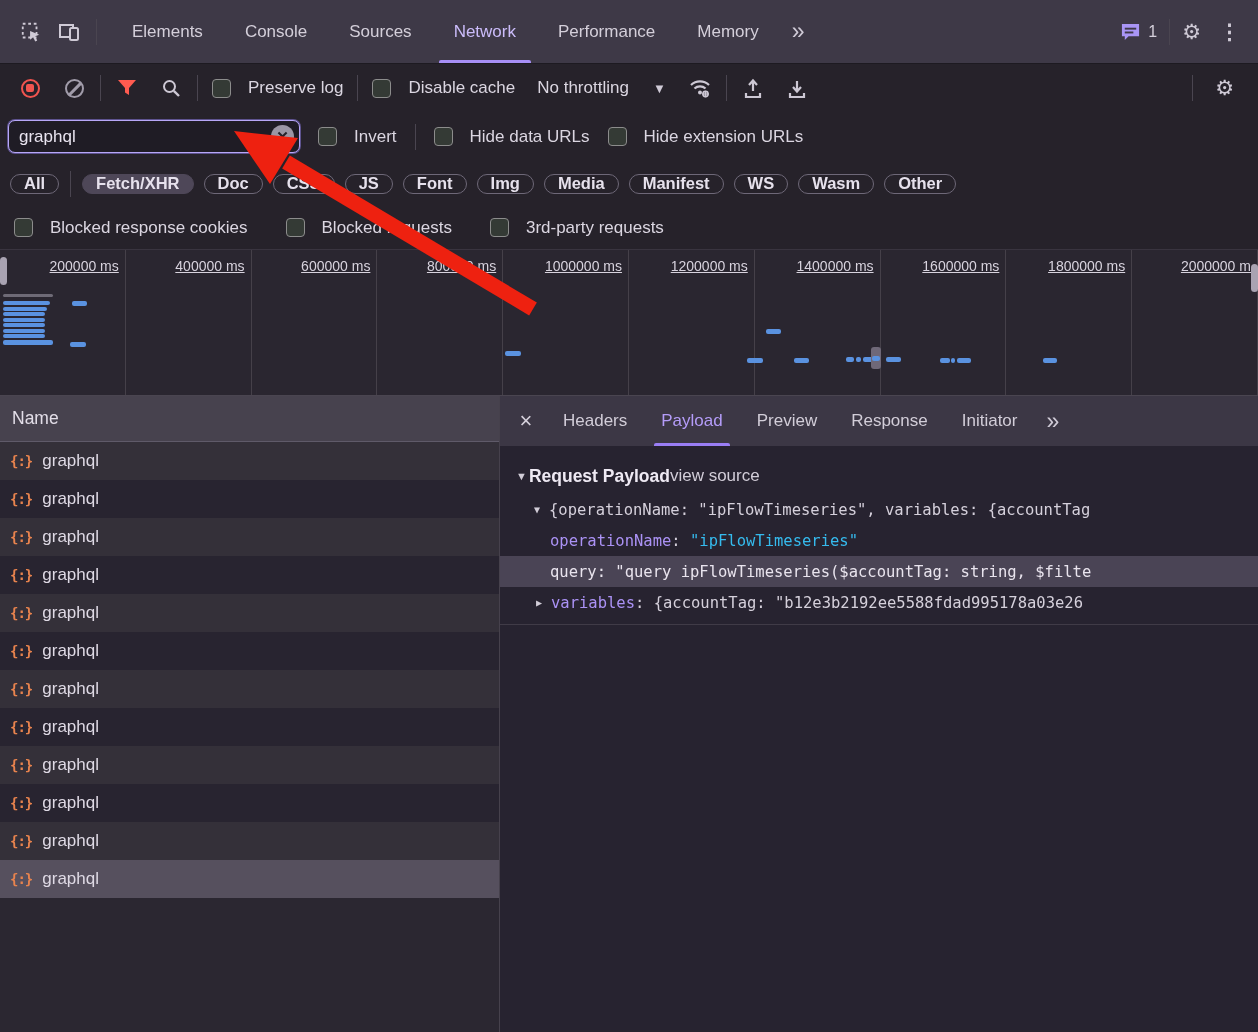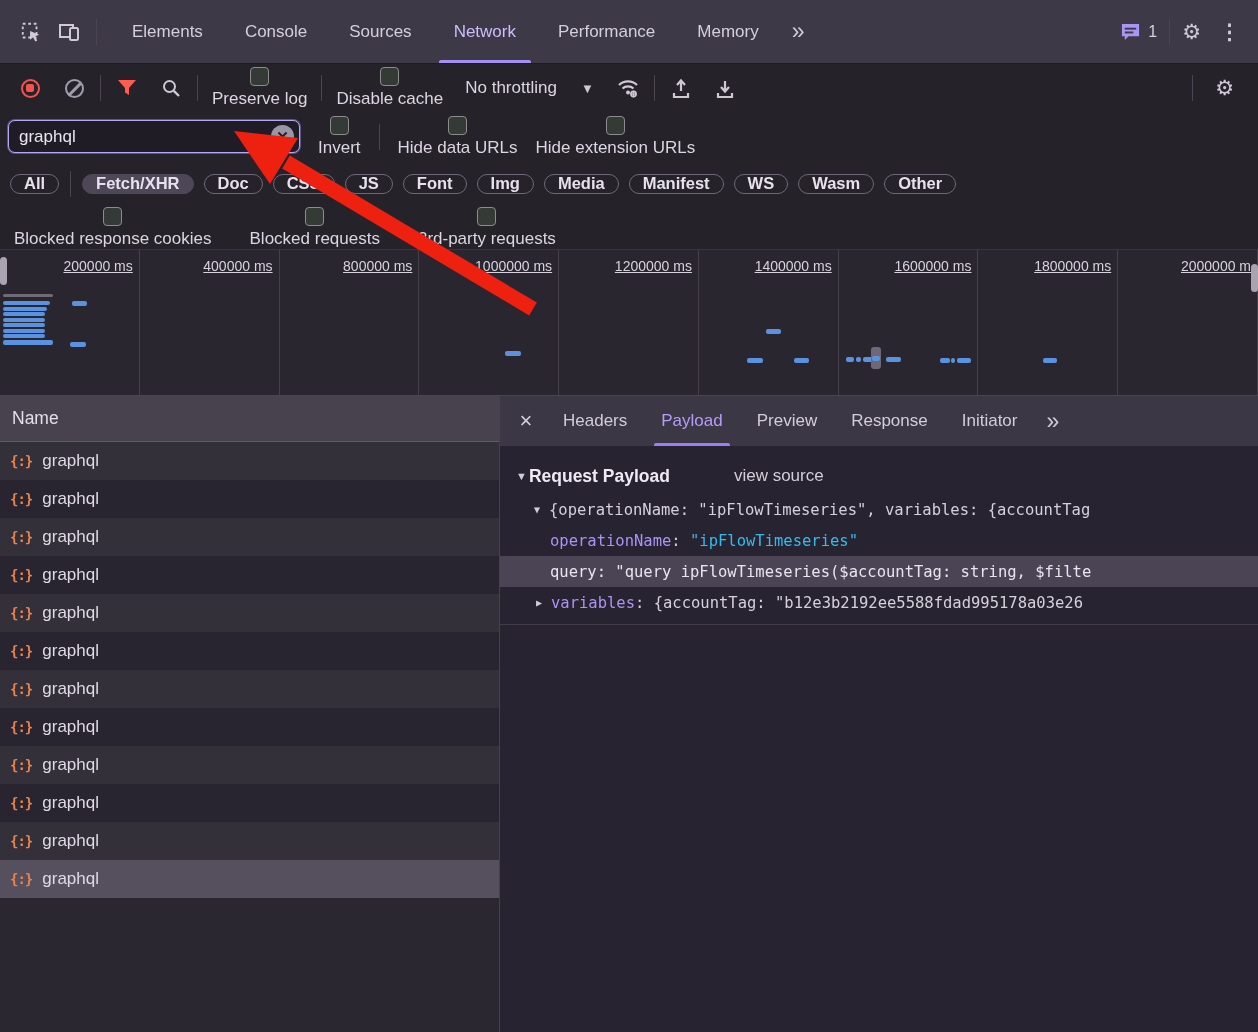--- a/index.html
+++ b/index.html
@@ -24,21 +24,21 @@
   .glyph-btn { font-size:21px; color:#cfcad6; padding:0 12px; }
 
   
   .toolbar { height:49px; background:#26222a; border-top:1px solid #1d1a21; display:flex; align-items:center; padding:0 12px; gap:8px; }
   .tool { width:36px; height:36px; display:flex; align-items:center; justify-content:center; flex:0 0 auto; }
   .rec-outer { width:19px; height:19px; border:2.5px solid #f1544f; border-radius:50%; display:flex; align-items:center; justify-content:center; }
   .rec-inner { width:8px; height:8px; background:#f1544f; border-radius:2px; }
   .clear-circle { width:19px; height:19px; border:2.5px solid #a19caa; border-radius:50%; position:relative; }
   .clear-circle::after { content:""; position:absolute; left:-1px; top:7px; width:17px; height:2.5px; background:#a19caa; transform:rotate(-45deg); }
   .cb { width:19px; height:19px; border:1.5px solid #8c8c8c; border-radius:4px; background:#343a35; flex:0 0 auto; }
-  .cb-wrap { display:flex; align-items:center; gap:3px; font-size:17px; color:#dbd6e1; white-space:nowrap;flex-direction:column; }
+  .cb-wrap { display:flex; align-items:center; gap:17px; font-size:17px; color:#dbd6e1; white-space:nowrap; }
   .throttle { display:flex; align-items:center; gap:24px; font-size:17px; color:#dbd6e1; padding:0 8px; }
   .throttle .caret { font-size:13px; color:#cfcad6; }
   .toolbar-right { margin-left:auto; display:flex; align-items:center; gap:10px; }
 
   
   .filterrow { height:49px; background:#26222a; display:flex; align-items:center; padding:0 8px; gap:18px; }
   .search-wrap { position:relative; width:292px; flex:0 0 auto; }
   .search-input { width:100%; height:33px; background:#1f1c25; border:1.5px solid #b7a7f7; box-shadow:0 0 0 1px #5e538f; border-radius:7px; color:#e9e4f0; font-size:17px; font-family:"Liberation Sans",sans-serif; padding:0 36px 0 10px; outline:none; }
   .clear-btn { position:absolute; right:6px; top:5px; width:23px; height:23px; border-radius:50%; background:#9b96a5; color:#26222a; display:flex; align-items:center; justify-content:center; font-size:15px; font-weight:bold; }
 
@@ -73,21 +73,21 @@
   .close-x { width:40px; text-align:center; font-size:22px; color:#d6d1dc; }
   .dtab { padding:0 17px; height:100%; display:flex; align-items:center; font-size:17px; color:#d2cdd8; position:relative; }
   .dtab.active { color:#b49cf8; }
   .dtab.active::after { content:""; position:absolute; left:10px; right:10px; bottom:0; height:3px; background:#9a7ef5; border-radius:2px 2px 0 0; }
 
   .payload-area { padding-top:12px; overflow:hidden; }
   .pl-section { display:flex; align-items:center; padding-left:16px; height:36px; white-space:nowrap; }
   .tri { color:#d2cdd8; font-size:11px; margin-right:2px; flex:0 0 auto; }
   .tri.sm { font-size:10px; margin-right:9px; }
   .section-title { font-weight:bold; font-size:17.5px; color:#eee9f3; }
-  .view-source { margin-left:64px; font-size:17px; color:#d2cdd8; }
+  .view-source { font-size:17px; color:#d2cdd8; }
   .mono-row { font-family:"DejaVu Sans Mono",monospace; font-size:15.5px; height:31px; display:flex; align-items:center; white-space:nowrap; overflow:hidden; }
   .row-root { padding-left:34px; }
   .row-op { padding-left:50px; }
   .row-query { padding-left:50px; background:#4a4455; }
   .row-vars { padding-left:36px; }
   .key { color:#ab92f5; } .string { color:#35bbee; } .plain { color:#d5d0db; }
   .hl { color:#e9e4ee; }
   .hdiv { height:1px; background:#403b47; margin-top:6px; }
 
   .arrow-overlay { position:absolute; left:0; top:0; width:1258px; height:1032px; pointer-events:none; z-index:50; }
@@ -248,20 +248,23 @@
     </span>
   </div>
 
 <div class="timeline" id="timeline">
 
 <div class="tl-col">
       <div class="tl-label">200000 ms</div>
     </div>
     <div class="tl-col">
       <div class="tl-label">400000 ms</div>
+    </div>
+    <div class="tl-col">
+      <div class="tl-label">600000 ms</div>
     </div>
     <div class="tl-col">
       <div class="tl-label">800000 ms</div>
     </div>
     <div class="tl-col">
       <div class="tl-label">1000000 ms</div>
     </div>
     <div class="tl-col">
       <div class="tl-label">1200000 ms</div>
     </div>

